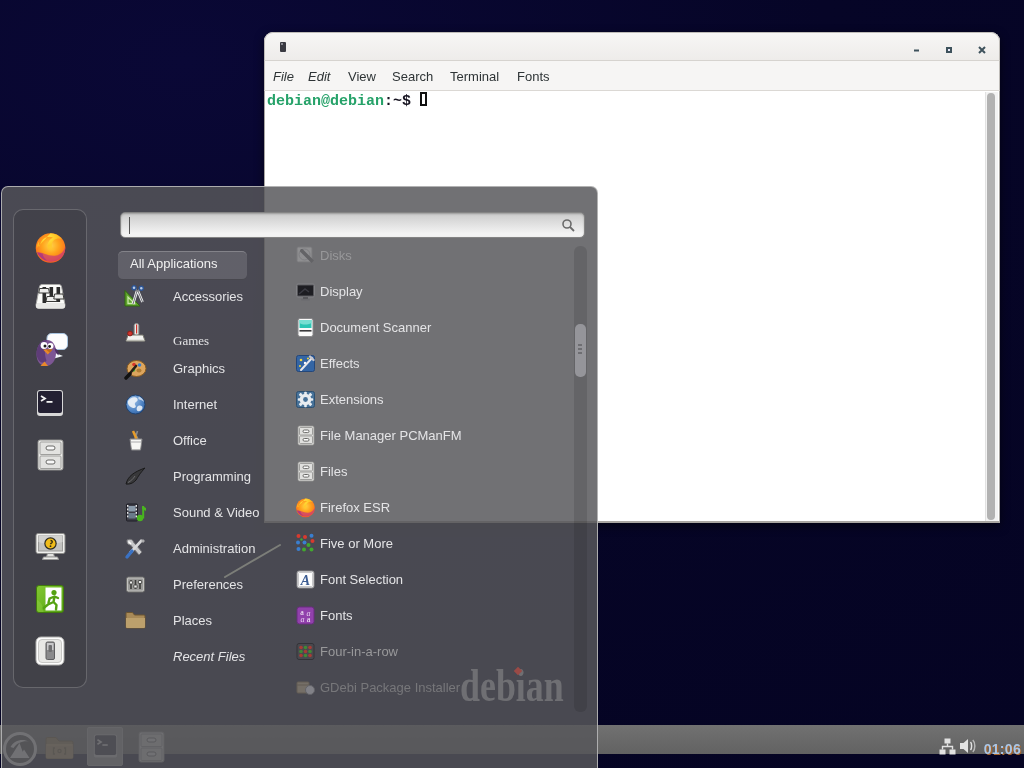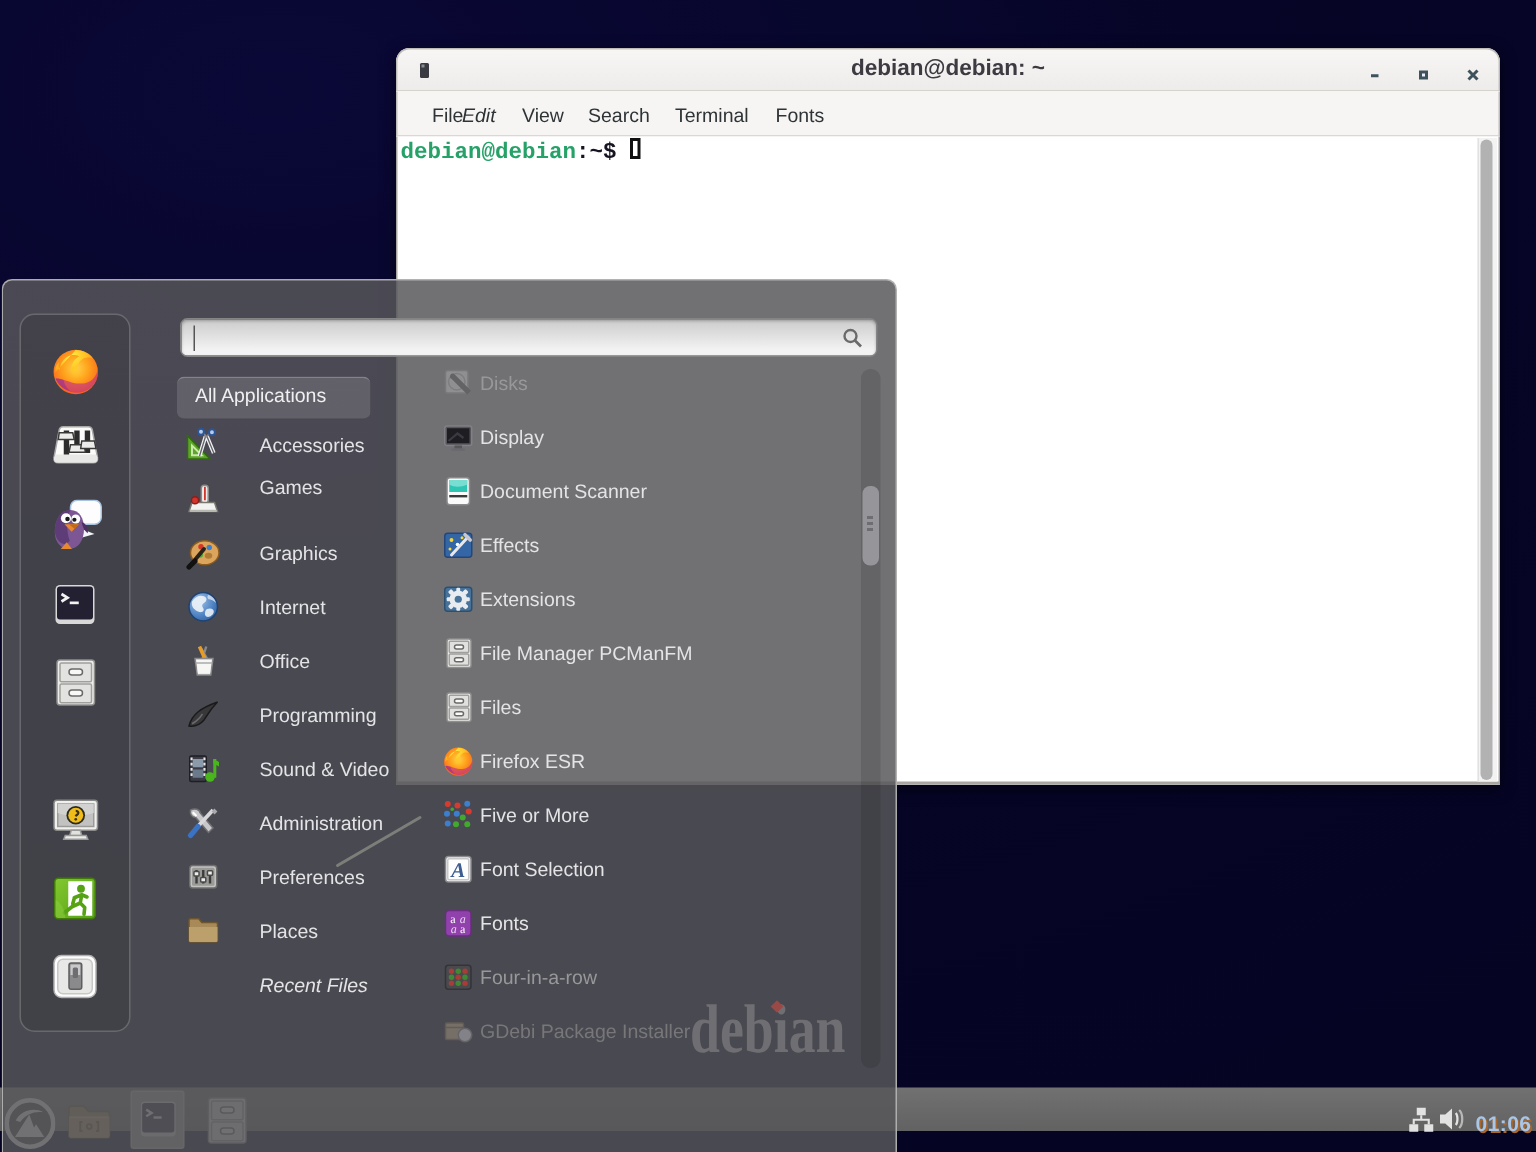--- a/index.html
+++ b/index.html
@@ -70,23 +70,22 @@
   #mthumb { left:573px; top:137px; width:11px; height:53px; background:#95959a; border-radius:5px; }
   #watermark { left:458px; top:476px; font-size:46px; font-weight:bold; color:#6f6f73;
     line-height:46px; font-family:"Liberation Serif", serif; transform:scaleX(0.78); transform-origin:0 0; }
 </style>
 </head>
 <body>
 <div id="desktop" class="abs"></div>
 
 <div id="term" class="abs">
   <div id="titlebar" class="abs"></div>
-  <div id="title" class="abs">debian@debian: ~</div>
   <div id="menubar" class="abs"></div>
-  <span class="mitem abs" style="left:24px;">File</span>
+  <span class="mitem abs" style="left:9px;font-style:italic;">File</span>
   <span class="mitem abs" style="left:44px;font-style:italic;">Edit</span>
   <span class="mitem abs" style="left:84px;text-align:center;">View</span>
   <span class="mitem abs" style="left:128px;">Search</span>
   <span class="mitem abs" style="left:186px;">Terminal</span>
   <span class="mitem abs" style="left:253px;">Fonts</span>
   <div id="tcontent" class="abs">
     <div id="prompt" class="abs"><b>debian@debian</b><span>:~$</span></div>
     <div id="cursor" class="abs"></div>
     <div id="tscroll" class="abs">
         <div id="tthumb" class="abs"></div>
@@ -343,21 +342,21 @@
     <rect x="5.3" y="8" width="3.4" height="3" rx="0.5" fill="#ededeb" stroke="#4a4a48"></rect>
     <rect x="9.8" y="12" width="3.4" height="3" rx="0.5" fill="#ededeb" stroke="#4a4a48"></rect>
     <rect x="14.3" y="7.5" width="3.4" height="3" rx="0.5" fill="#ededeb" stroke="#4a4a48"></rect>
   </svg>
   <svg class="icon" style="left:122px; top:422px;" width="23" height="23" viewBox="0 0 23 23">
     <path d="M2 4.5 Q2 3.5 3 3.5 L8.5 3.5 L10.5 6 L20 6 Q21 6 21 7 L21 18 Q21 19 20 19 L3 19 Q2 19 2 18 Z" fill="#a88a58" stroke="#6e5630"></path>
     <path d="M2 9 L21 9 L21 18 Q21 19 20 19 L3 19 Q2 19 2 18 Z" fill="#bca06c"></path>
   </svg>
 
   <span class="cat abs" style="top:102px;">Accessories</span>
-  <span class="cat abs" style="top:130px;">Games</span>
+  <span class="cat abs" style="top:146px;font-family:Liberation Serif, serif;">Games</span>
   <span class="cat abs" style="top:174px;">Graphics</span>
   <span class="cat abs" style="top:210px;">Internet</span>
   <span class="cat abs" style="top:246px;">Office</span>
   <span class="cat abs" style="top:282px;">Programming</span>
   <span class="cat abs" style="top:318px;">Sound &amp; Video</span>
   <span class="cat abs" style="top:354px;">Administration</span>
   <span class="cat abs" style="top:390px;">Preferences</span>
   <span class="cat abs" style="top:426px;">Places</span>
   <span class="cat abs" style="top:462px;font-style:italic;">Recent Files</span>
 

